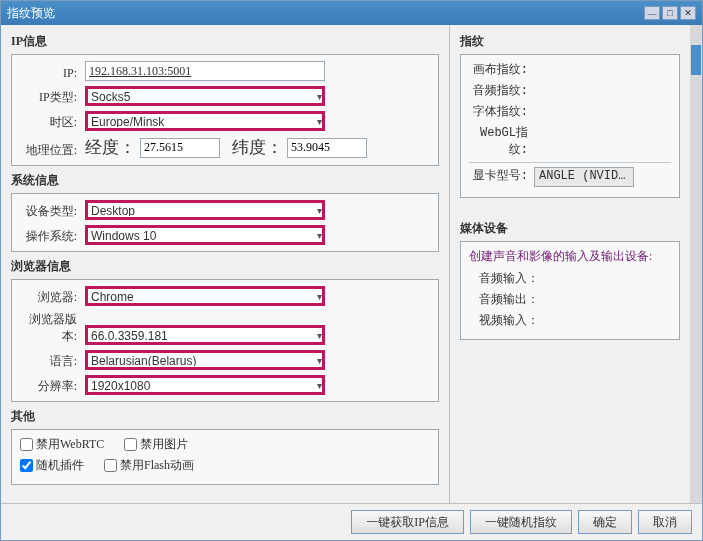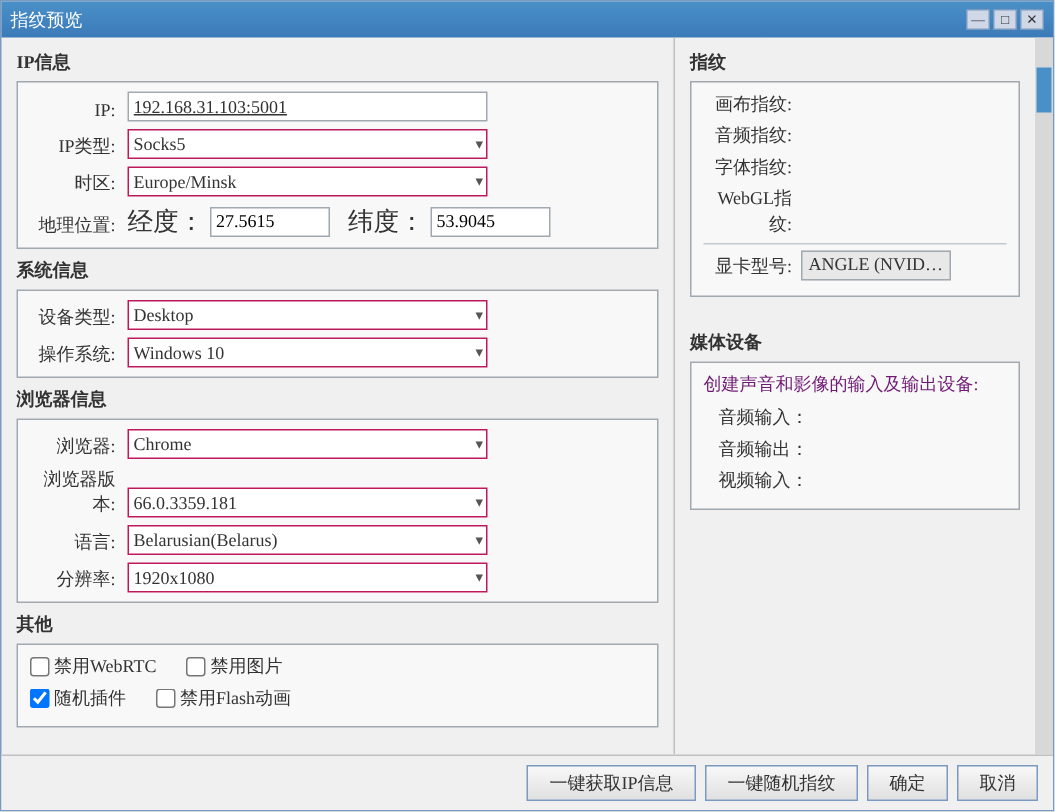--- a/index.html
+++ b/index.html
@@ -105,25 +105,25 @@
       border: 1px solid #a0a8b0;
       background: white;
       padding: 1px 3px;
       font-size: 12px;
       font-family: inherit;
       color: #333;
     }
     .input-full { width: 240px; text-decoration: underline; }
     .select-field {
       height: 20px;
-      border: 1px solid #be185d;
+      border: 3px solid #be185d;
       background: white;
       padding: 1px 3px;
       font-size: 12px;
-      font-family: Liberation Serif, serif;
+      font-family: Liberation Sans, sans-serif;
       color: #333;
       appearance: none;
       -webkit-appearance: none;
       padding-right: 16px;
       position: relative;
     }
     .select-wrapper {
       position: relative;
       display: inline-flex;
       align-items: center;
@@ -161,22 +161,22 @@
       color: #333;
       margin-bottom: 4px;
     }
     .fingerprint-section {
       border: 1px solid #a0a8b0;
       padding: 6px 8px;
       background: #f8f8f8;
     }
     .fp-row {
       display: flex;
-      align-items: center;
       margin-bottom: 4px;
+      font-family: Liberation Mono, monospace;
     }
     .fp-label {
       width: 65px;
       text-align: right;
       padding-right: 6px;
       font-size: 12px;
       color: #333;
     }
     .fp-value {
       font-size: 12px;

